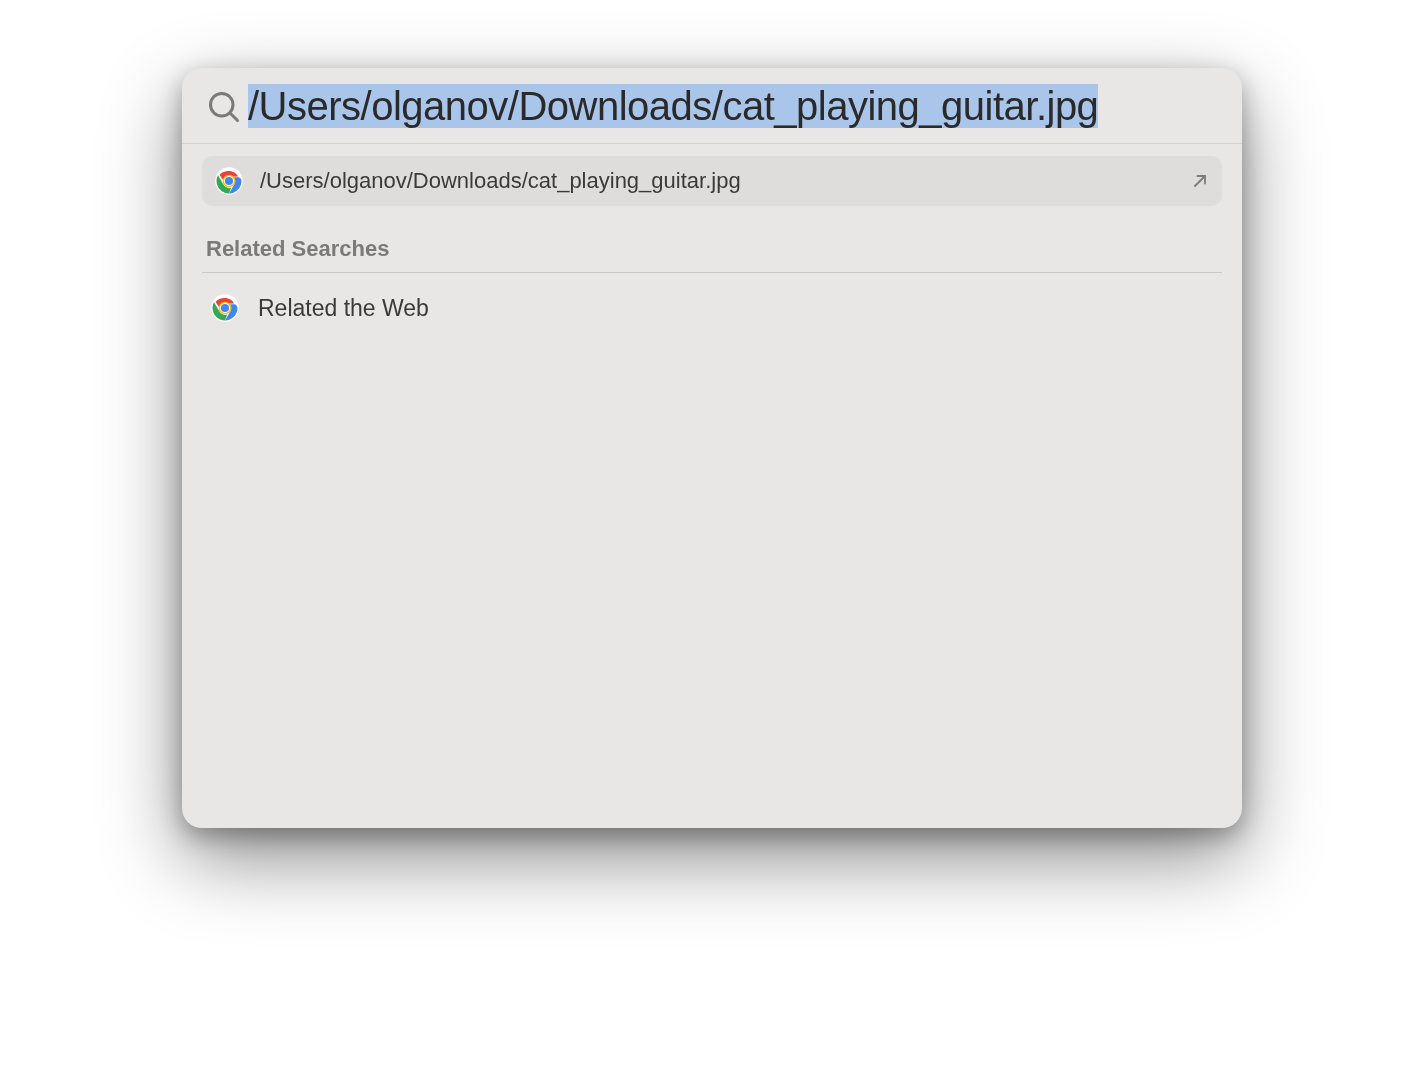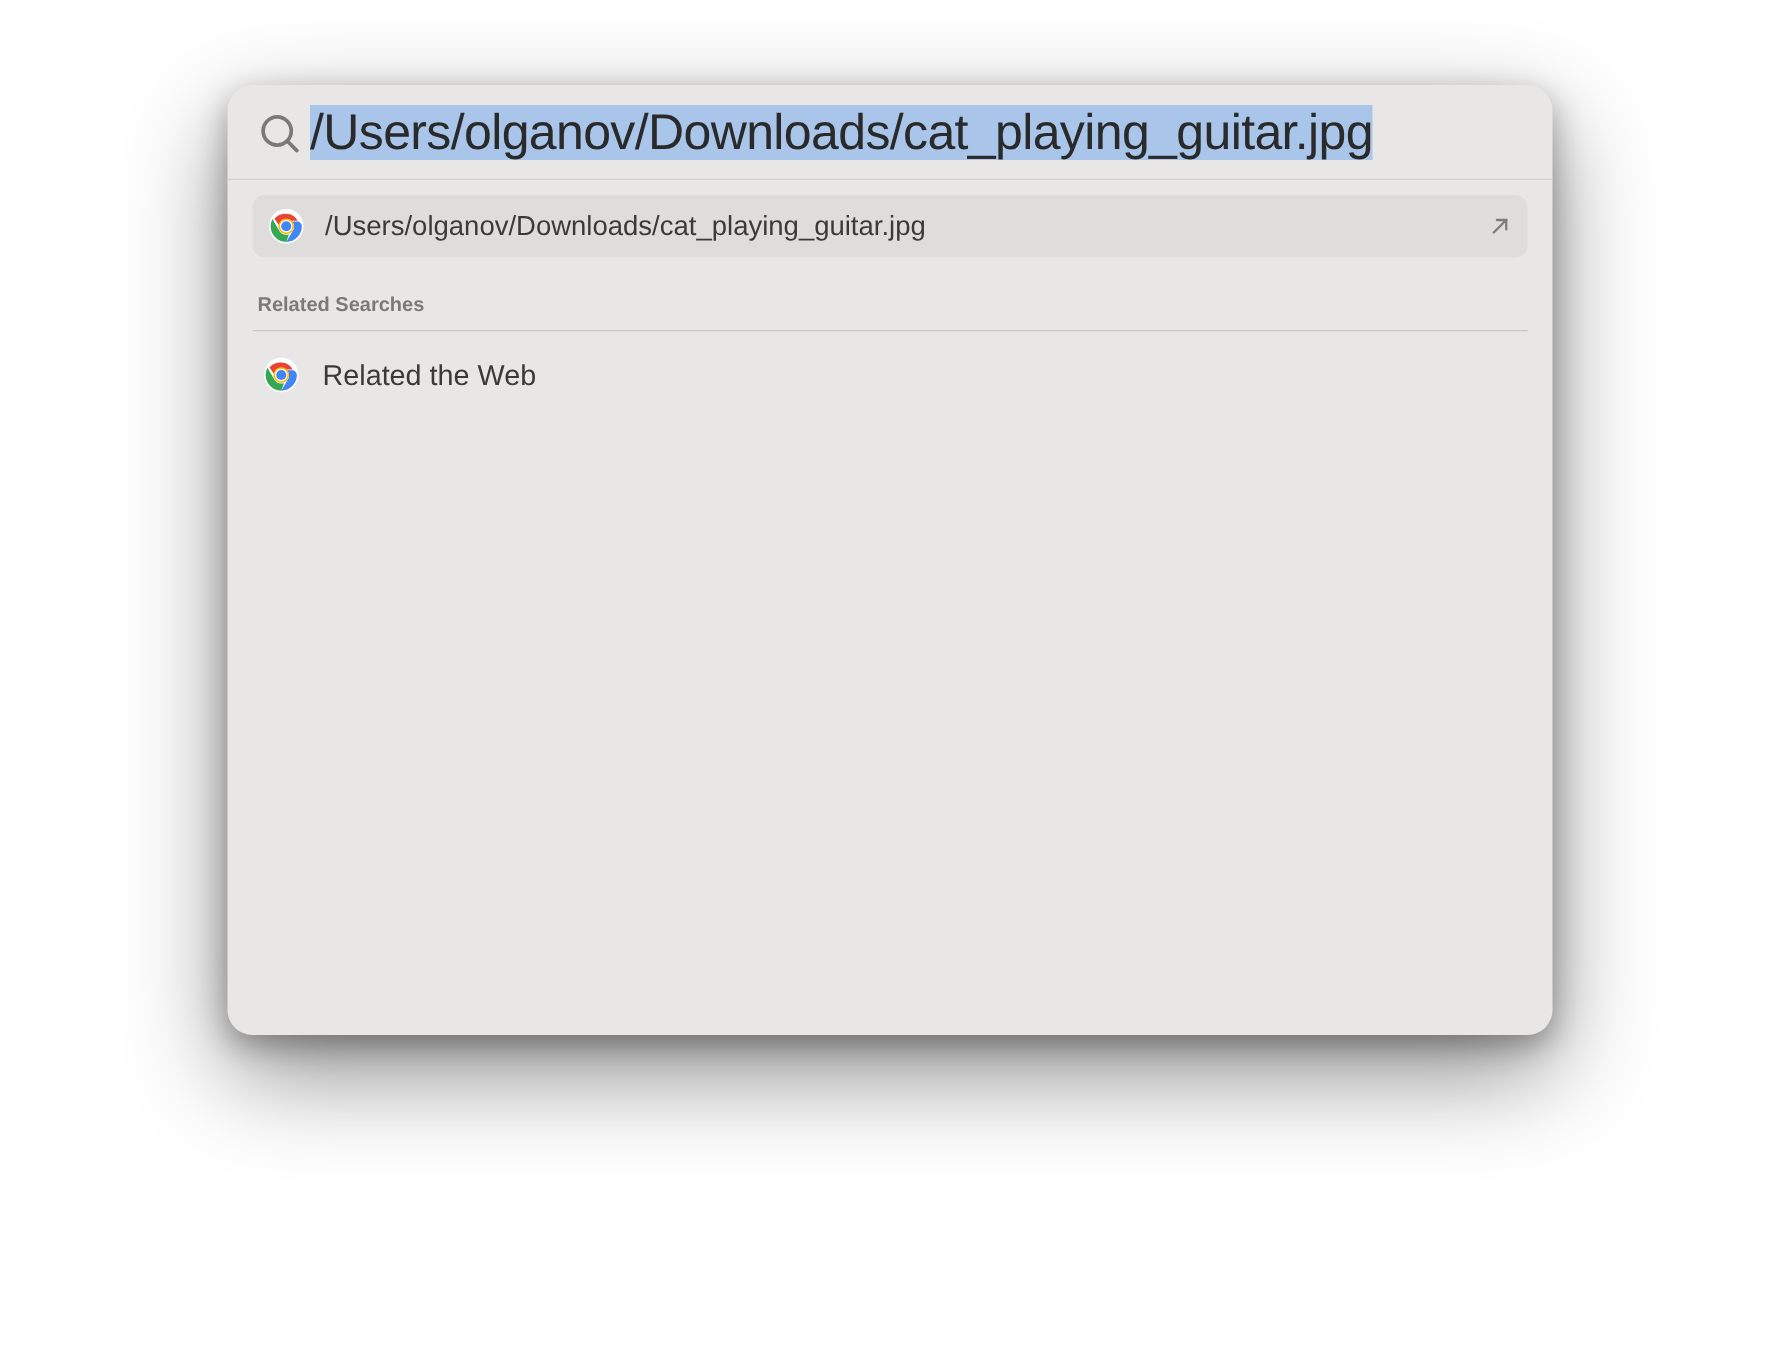--- a/index.html
+++ b/index.html
@@ -65,21 +65,21 @@
       color: #3a3a3a;
       flex: 1;
     }
     .open-arrow {
       width: 20px; height: 20px;
       color: #7c7c7c;
       flex-shrink: 0;
     }
     .section-header {
       margin-top: 30px;
-      font-size: 16px;
+      font-size: 22px;
       font-weight: 600;
       color: #7a7a78;
       padding: 0 4px 10px 4px;
       border-bottom: 1px solid #c9c8c7;
     }
     .related-item {
       display: flex;
       align-items: center;
       margin-top: 14px;
       padding: 6px 8px;

